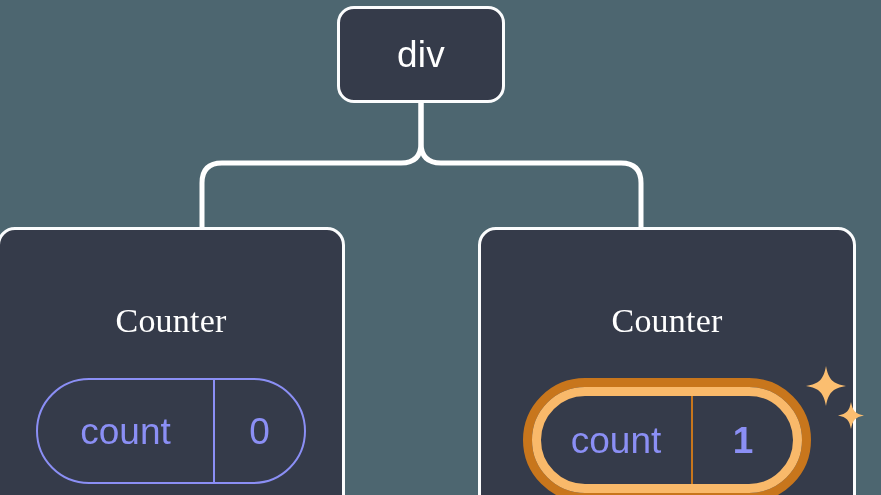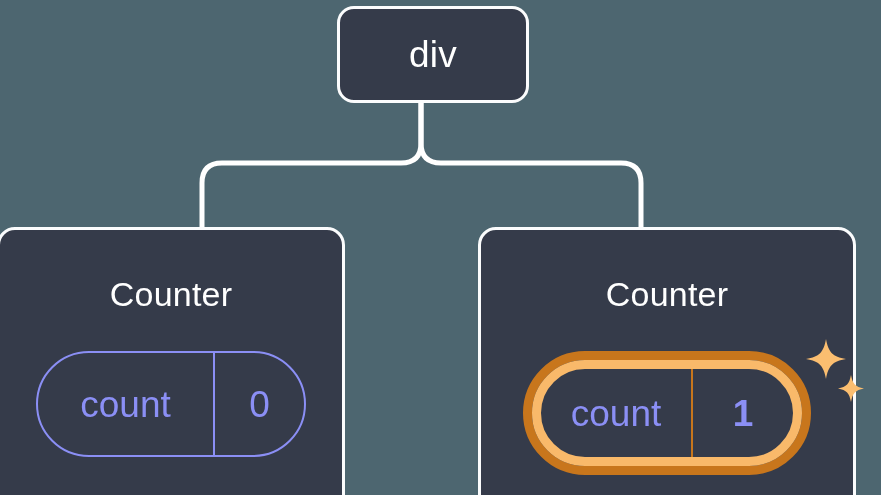--- a/index.html
+++ b/index.html
@@ -32,21 +32,21 @@
     background: #353b4a;
     border: 3px solid #fbfcfd;
     border-radius: 17px;
     display: flex;
     flex-direction: column;
     align-items: center;
   }
   .node-root {
     left: 337px;
     top: 6px;
-    width: 192px;
+    width: 168px;
     height: 97px;
     justify-content: center;
   }
   .node-label-root {
     color: #ffffff;
     font-size: 37px;
     font-weight: 400;
     letter-spacing: 0.2px;
     line-height: 1;
   }
@@ -56,22 +56,23 @@
     border-radius: 18px;
   }
   .node-child.left  { left: -3px;  width: 348px; }
   .node-child.right { left: 478px; width: 378px; }
 
   .node-title {
     color: #ffffff;
     font-size: 34px;
     font-weight: 400;
     letter-spacing: 0.2px;
-    margin-top: 47px;
+    margin-top: 74px;
     line-height: 1;
+    font-family: Liberation Serif, serif;
   }
 
   
   .pill-wrap {
     position: relative;
     margin-top: 40px;
   }
   .pill {
     box-sizing: border-box;
     display: flex;

